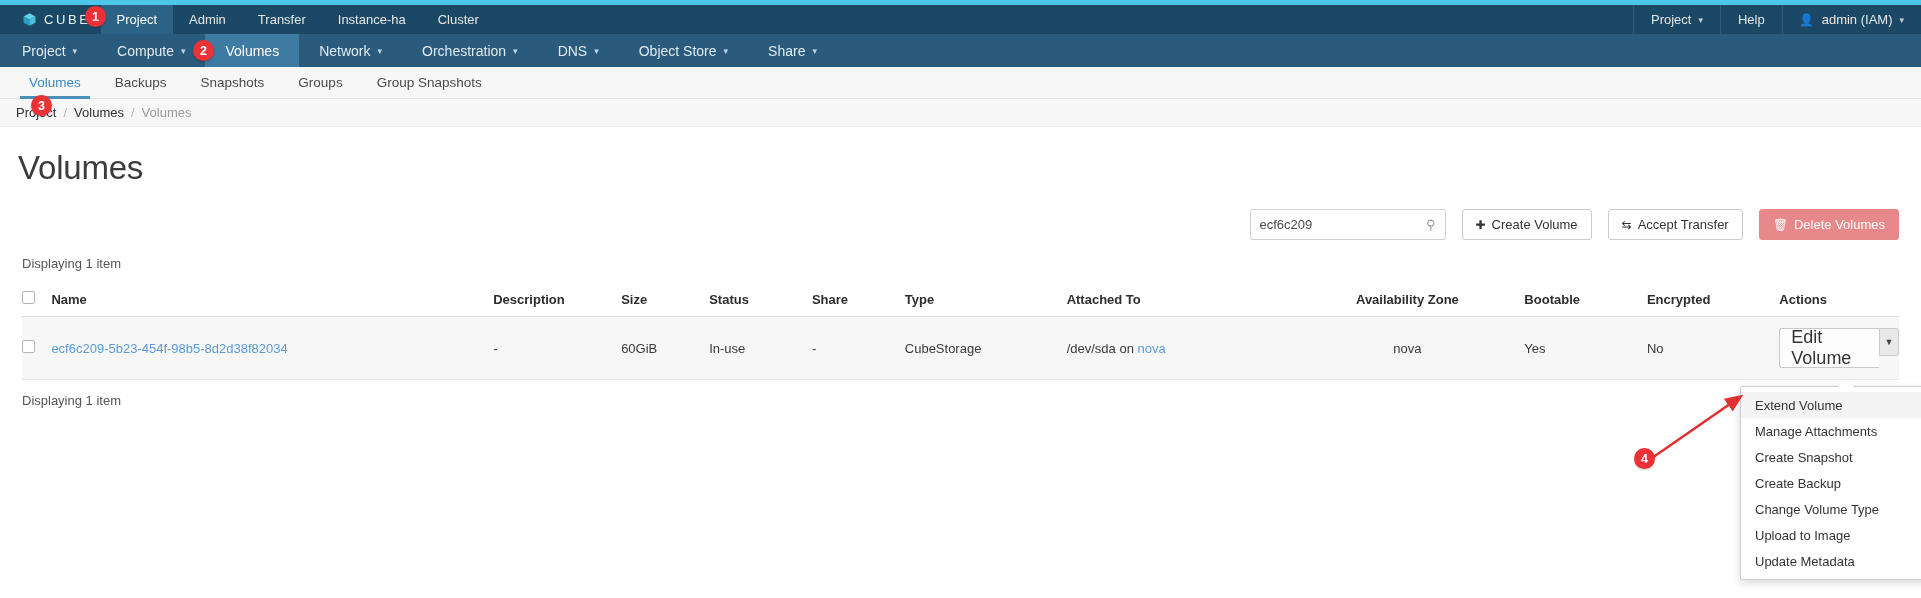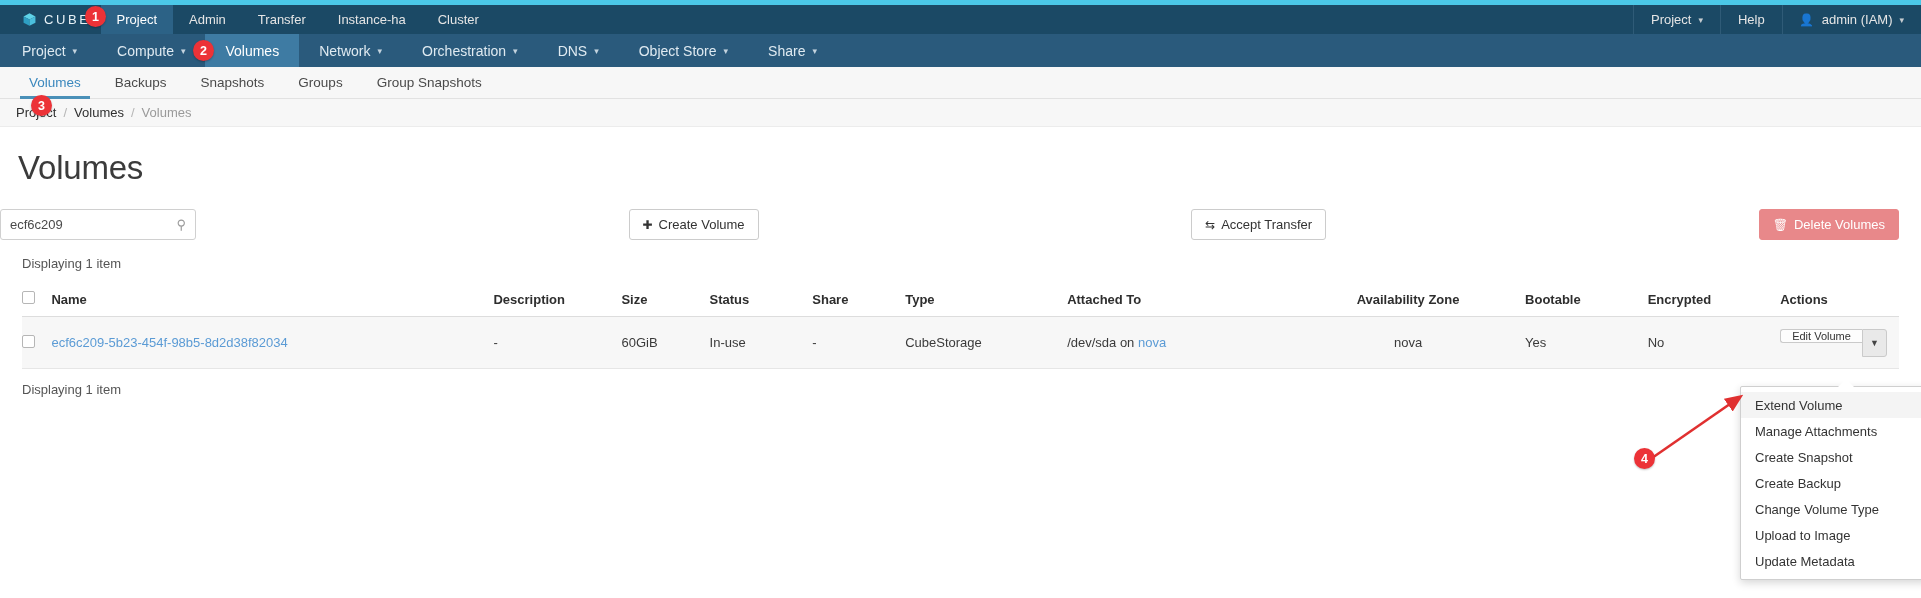--- a/index.html
+++ b/index.html
@@ -74,21 +74,21 @@
   .breadcrumb .sep { color: #b5b5b5; }
 
   
   .page-title {
     font-size: 33px; font-weight: 400; color: #3b3b3b;
     padding: 22px 0 0 18px; letter-spacing: -0.2px;
   }
 
   
   .toolbar {
-    display: flex; justify-content: space-between; align-items: center;
+    display: flex; justify-content: flex-end; align-items: center;
     gap: 16px; padding: 22px 22px 0 0;
   }
   .searchbox {
     width: 196px; height: 31px; border: 1px solid #d0d0d0; border-radius: 3px;
     background: #fff; display: flex; align-items: center; padding: 0 9px;
     font-size: 13px; color: #4a4a4a; position: relative;
   }
   .searchbox .sv { flex: 1; }
   .searchbox .mag { color: #9b9b9b; font-size: 13px; }
   .btn {
@@ -129,23 +129,23 @@
   .lnk { color: #5b9bd5; }
   .cb {
     width: 13px; height: 13px; border: 1px solid #b6b6b6; border-radius: 2px;
     background: #fff; display: inline-block;
   }
   .displaying-bottom { font-size: 13px; color: #555; padding: 13px 0 0 22px; }
 
   
   .split { display: inline-flex; }
   .split .main {
-    height: 14px; border: 1px solid #cacaca; border-right: none;
+    height: 40px; border: 1px solid #cacaca; border-right: none;
     border-radius: 3px 0 0 3px; background: #fdfdfd; padding: 0 11px;
-    display: flex; align-items: center; font-size: 11px; color: #333;
+    display: flex; align-items: center; font-size: 18px; color: #333;
   }
   .split .arrow {
     width: 25px; height: 28px; border: 1px solid #cacaca;
     border-radius: 0 3px 3px 0; background: #e9e9e9;
     display: flex; align-items: center; justify-content: center;
     font-size: 9px; color: #444;
   }
 
   
   .dropdown {

